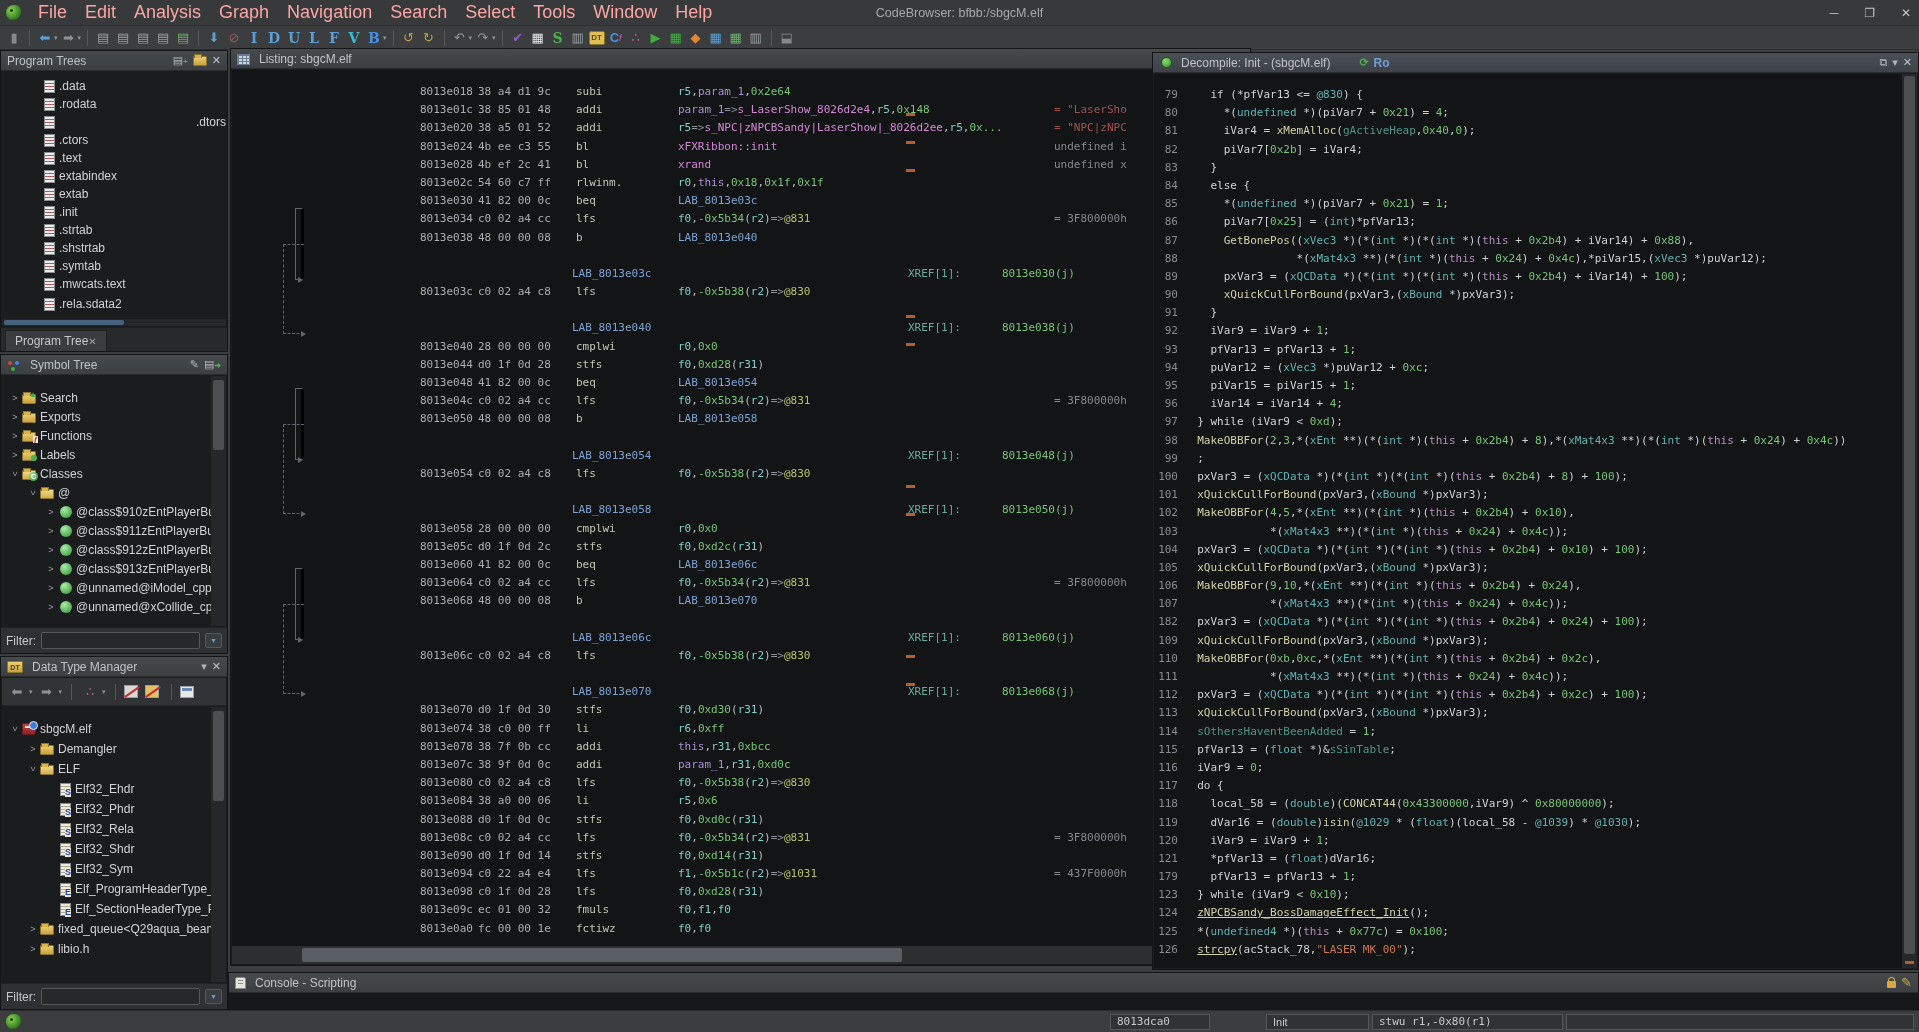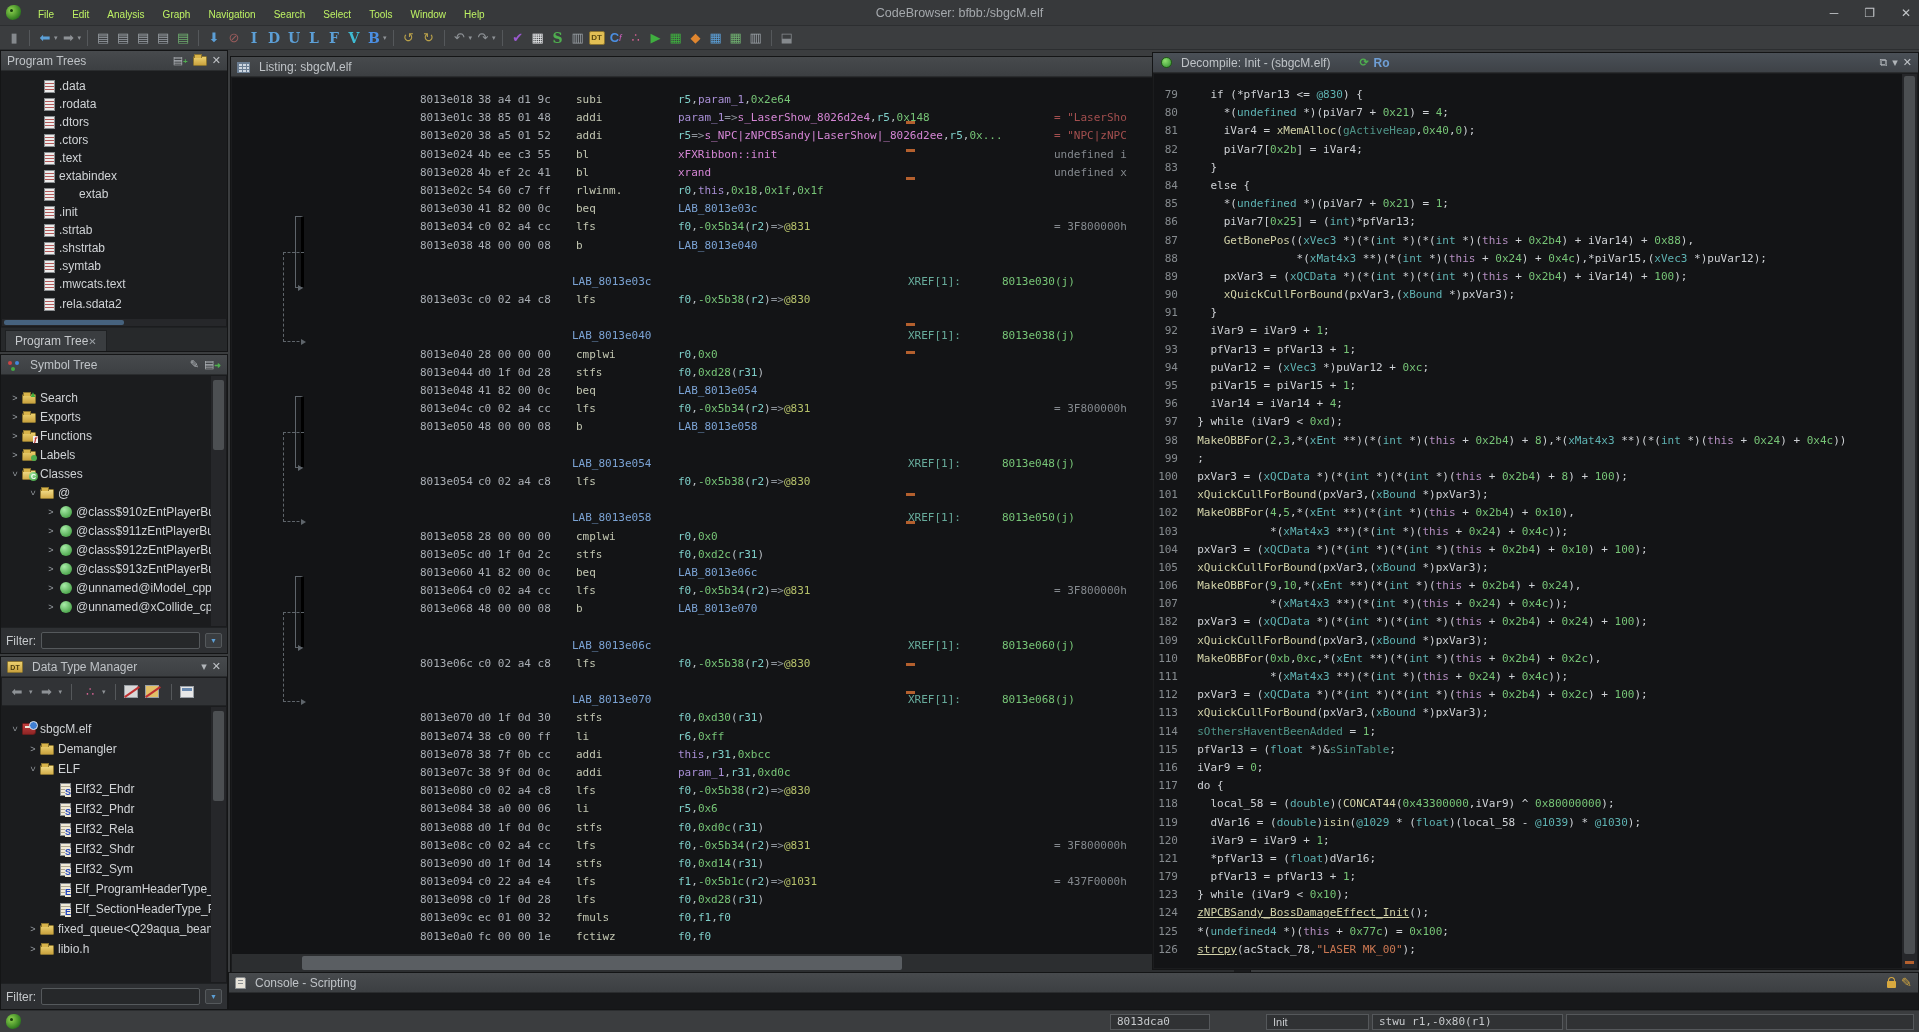--- a/index.html
+++ b/index.html
@@ -3,21 +3,21 @@
 <meta charset="utf-8">
 <style>
   html,body{margin:0;padding:0;background:#3b3d3f;width:1919px;height:1032px;overflow:hidden;
     font-family:"Liberation Sans",sans-serif;-webkit-font-smoothing:antialiased}
   *{box-sizing:border-box}
   .mono{font-family:"DejaVu Sans Mono",monospace}
   
   #titlebar{position:absolute;left:0;top:0;right:0;height:26px;background:#37393b;display:flex;align-items:center;border-bottom:1px solid #2c2e30}
   .dragon{width:15px;height:15px;border-radius:50% 40% 55% 45%;background:radial-gradient(circle at 35% 35%,#8fd44f,#2f7a1f 70%);margin:0 8px 0 6px;position:relative}
   .dragon::after{content:"";position:absolute;left:4px;top:4px;width:3px;height:3px;border-radius:50%;background:#163d0e}
-  .menu{color:#bef264;font-size:10px;padding:3px 9px;cursor:default}
+  .menu{color:#fca5a5;font-size:18px;padding:3px 9px;cursor:default}
   #win-title{position:absolute;left:0;right:0;text-align:center;color:#a5a9ad;font-size:12.5px;pointer-events:none}
   #winbtns{position:absolute;right:8px;top:0;height:26px;display:flex;align-items:center;gap:26px;color:#c3c6c9;font-size:12px}
   #toolbar{position:absolute;left:0;top:26px;right:0;height:24px;background:#3b3d3f;border-bottom:1px solid #2c2e30;display:flex;align-items:center;padding-left:4px}
   .tbi{display:inline-flex;align-items:center;justify-content:center;min-width:18px;height:20px;font-size:13px;margin:0 1px;cursor:default}
   .tbi.b{font-weight:bold;font-family:"DejaVu Serif",serif;font-size:14px}
   .tbi.dt{background:#e2bf54;color:#5a4a10;font-size:8px;font-weight:bold;min-width:16px;height:14px;border-radius:2px;border:1px solid #8a7430}
   .tbdd{color:#8f9397;font-size:7px;margin:0 1px 0 -1px}
   .tbsep{width:1px;height:16px;background:#55585b;margin:0 5px}
   
   .panel{position:absolute;background:#1b1c1e;border:1px solid #141516}
@@ -176,37 +176,37 @@
   </div>
   <div id="pt-tree" style="position:absolute;top:21px;left:1px;right:1px;bottom:25px;overflow:hidden;padding-top:5px">
       <div class="trow" style="padding-left: 40px;">
         <span class="ic ic-pg"></span>
         <span>.data</span>
       </div>
       <div class="trow" style="padding-left: 40px;">
         <span class="ic ic-pg"></span>
         <span>.rodata</span>
       </div>
-      <div class="trow" style="padding-left: 40px;">
+      <div class="trow" style="padding-left: 40px; justify-content: space-between;">
         <span class="ic ic-pg"></span>
         <span>.dtors</span>
       </div>
       <div class="trow" style="padding-left: 40px;">
         <span class="ic ic-pg"></span>
         <span>.ctors</span>
       </div>
       <div class="trow" style="padding-left: 40px;">
         <span class="ic ic-pg"></span>
         <span>.text</span>
       </div>
       <div class="trow" style="padding-left: 40px;">
         <span class="ic ic-pg"></span>
         <span>extabindex</span>
       </div>
-      <div class="trow" style="padding-left: 40px; gap: 20px;">
+      <div class="trow" style="padding-left: 40px;">
         <span class="ic ic-pg"></span>
         <span>extab</span>
       </div>
       <div class="trow" style="padding-left: 40px;">
         <span class="ic ic-pg"></span>
         <span>.init</span>
       </div>
       <div class="trow" style="padding-left: 40px;">
         <span class="ic ic-pg"></span>
         <span>.strtab</span>
@@ -414,21 +414,21 @@
   <div class="sbv" style="top:50px;bottom:27px">
       <span class="th" style="top:4px;height:90px"></span>
     </div>
   <div class="filterrow">
     <label>Filter:</label>
     <input value="" style="">
     <span class="i-funnel"></span>
   </div>
 </div>
 
-<div class="panel" id="listing" style="left:230px;top:56px;width:1021px;height:918px">
+<div class="panel" id="listing" style="left:230px;top:48px;width:1021px;height:918px">
   <div class="phead">
     <span class="ic ic-grid"></span>
     <span>Listing: sbgcM.elf</span>
     <span class="sp"></span>
     <span class="hic">⧉</span>
     <span class="hic" style="color:#85898d">⧉</span>
     <span class="tbsep"></span>
     <span class="hic">▥</span>
     <span class="hic">▤</span>
     <span class="hx">✕</span>

